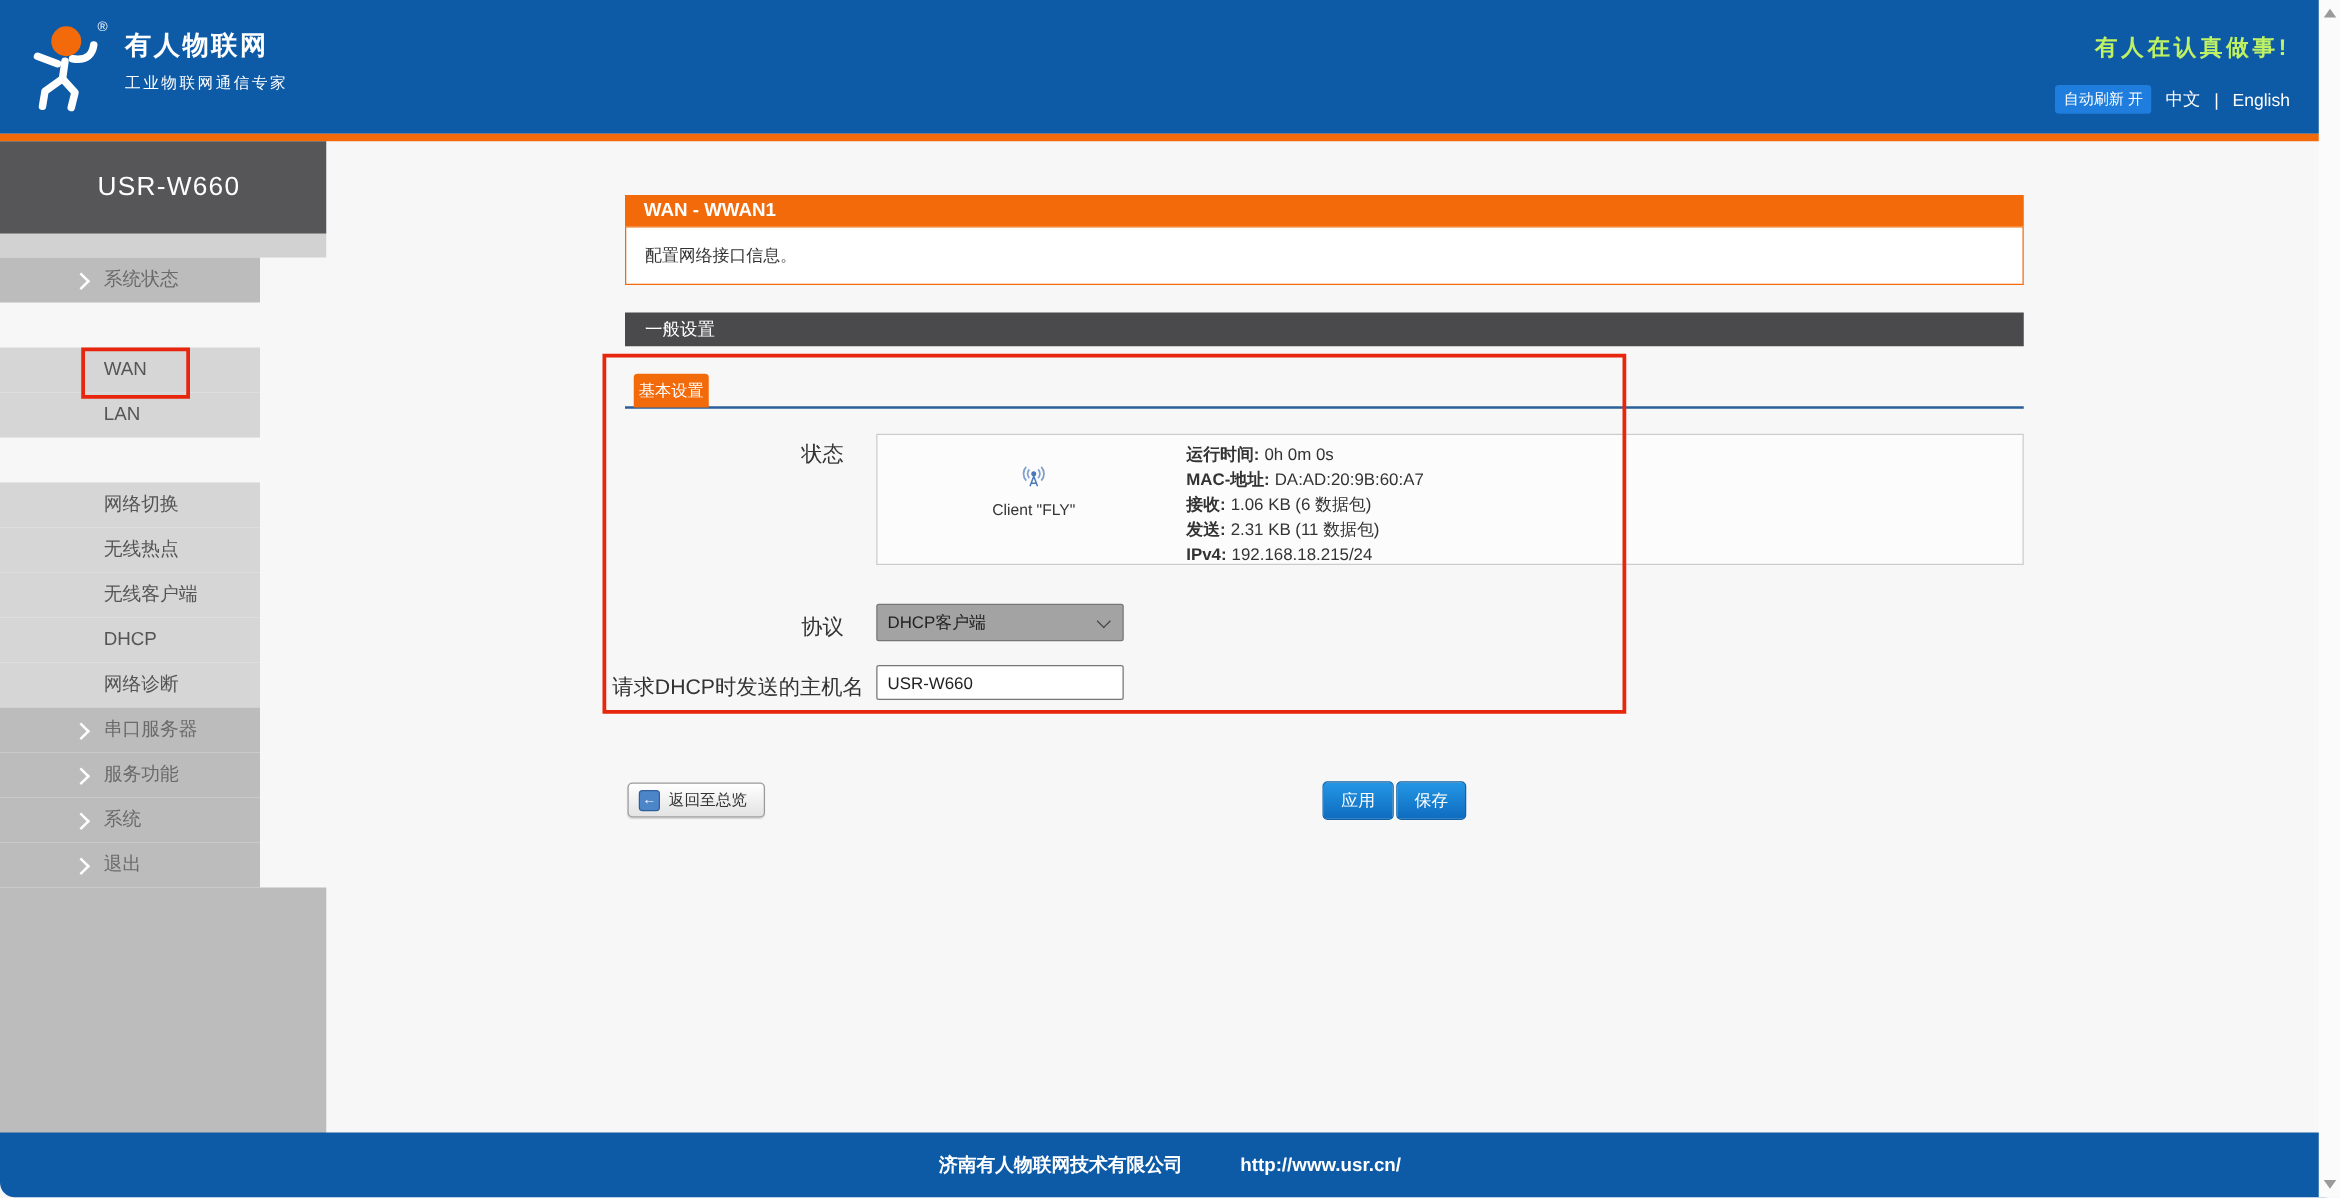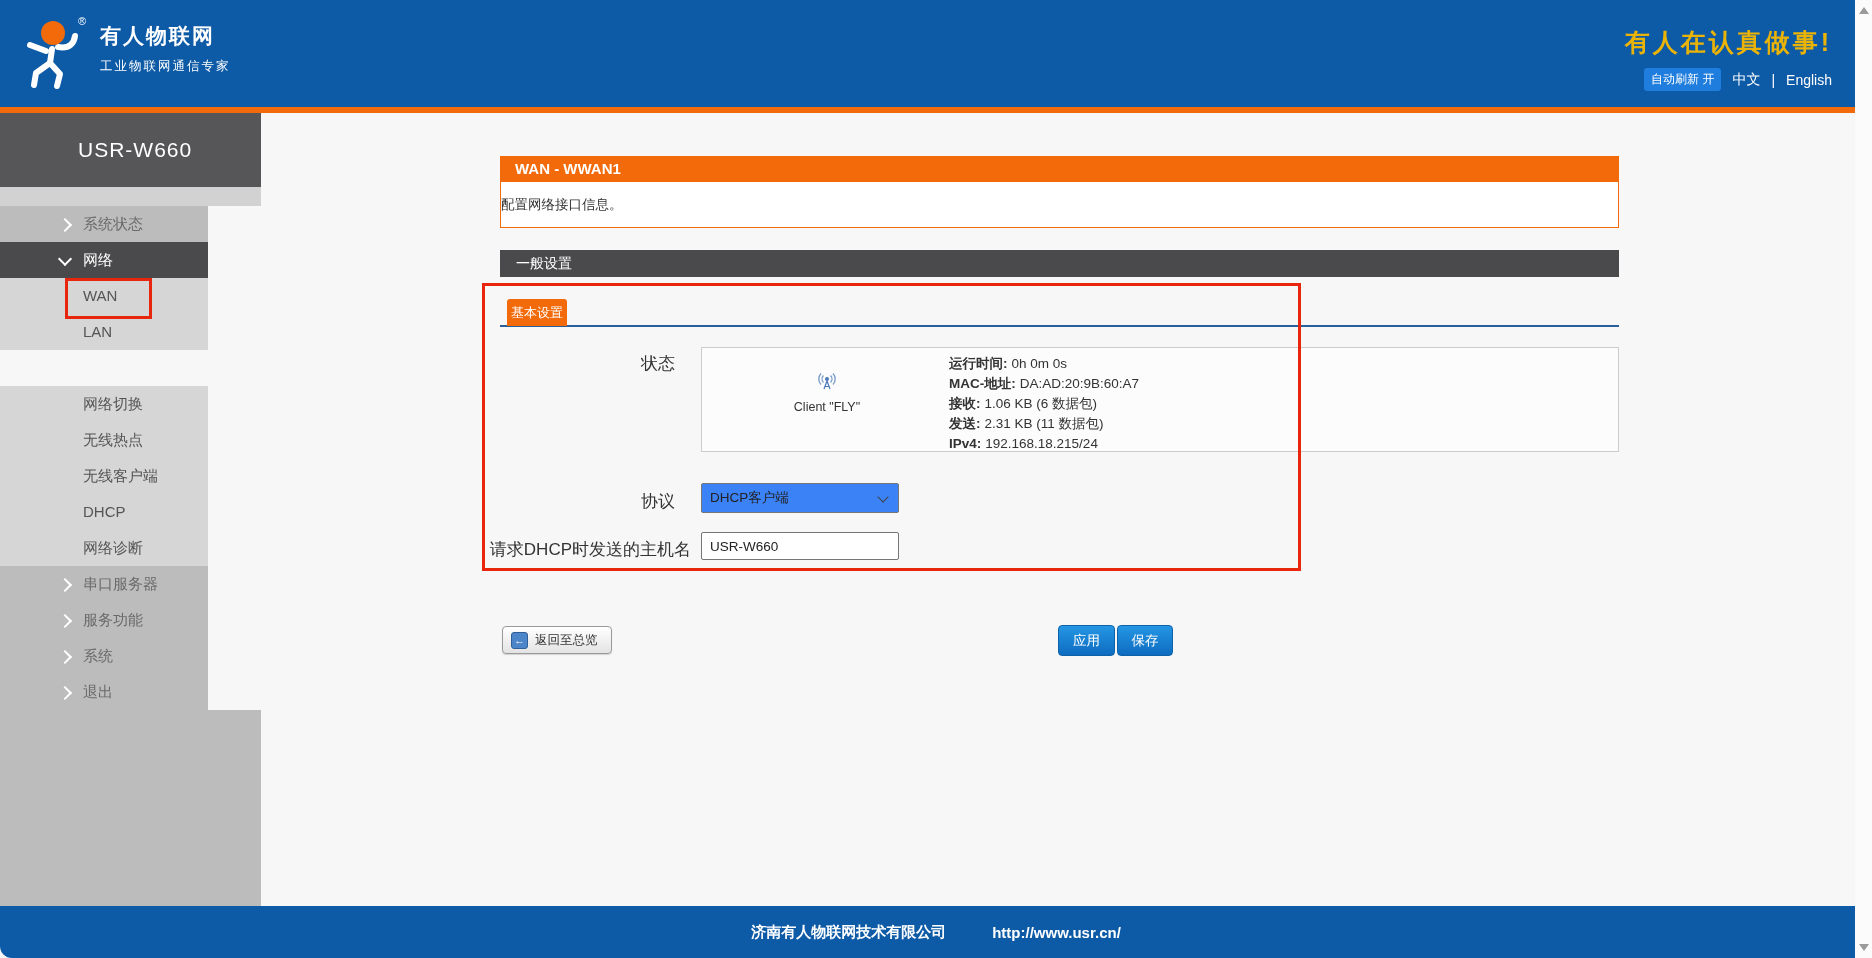--- a/index.html
+++ b/index.html
@@ -8,21 +8,21 @@
     background:#f7f7f7;
     font-family:"Liberation Sans","DejaVu Sans",sans-serif;
     -webkit-font-smoothing:antialiased;
   }
   .abs{position:absolute;}
 
   
   #header{left:0;top:0;width:1872px;height:107px;background:#0d5aa6;}
   #brand-name{left:100px;top:22px;color:#fff;font-size:21px;font-weight:bold;letter-spacing:2px;}
   #brand-sub{left:100px;top:58px;color:#fff;font-size:12.5px;letter-spacing:2px;}
-  #slogan{right:40px;top:26px;color:#eab308;font-size:25px;font-weight:600;letter-spacing:3px;}
+  #slogan{right:40px;top:26px;color:#bef264;font-size:18px;font-weight:600;letter-spacing:3px;}
   #header-controls{right:40px;top:68px;display:flex;align-items:center;gap:11px;}
   #refresh-badge{background:#1e7ddd;color:#fff;font-size:12px;padding:3px 7px;border-radius:3px;cursor:pointer;}
   .lang{color:#fff;font-size:14px;cursor:pointer;}
   .lang-sep{color:#fff;font-size:14px;}
 
   
   #orange-strip{left:0;top:107px;width:1872px;height:6px;background:#f26a0a;}
 
   
   #sidebar{left:0;top:113px;width:261px;height:795px;}
@@ -39,37 +39,37 @@
   .chev-down{left:60px;top:12px;border-top:2px solid #fff;border-right:2px solid #fff;transform:rotate(135deg);}
   #sidebar-filler{left:0;top:597px;width:261px;height:198px;background:#bcbcbc;}
   .anno{border:3px solid #e8250d;box-sizing:border-box;pointer-events:none;z-index:50;}
   #wan-anno{left:65px;top:165px;width:87px;height:41px;}
 
   
   #main{left:261px;top:113px;width:1594px;height:795px;}
   #panel-title{left:239px;top:43px;width:1119px;height:25px;background:#f26a0a;color:#fff;
     font-size:15px;font-weight:bold;line-height:25px;padding-left:15px;box-sizing:border-box;}
   #panel-desc{left:239px;top:68px;width:1119px;height:47px;background:#fff;border:1px solid #f26a0a;
-    box-sizing:border-box;color:#333;font-size:13.5px;display:flex;align-items:center;}
+    box-sizing:border-box;color:#333;font-size:13.5px;display:flex;align-items:center;padding-left:15px;}
   #section-bar{left:239px;top:137px;width:1119px;height:27px;background:#4a4a4c;color:#fff;
     font-size:14px;line-height:27px;padding-left:16px;box-sizing:border-box;}
   #form-anno{left:221px;top:170px;width:819px;height:288px;}
   #tab-basic{left:246px;top:186px;width:60px;height:27px;background:#f26a0a;color:#fff;font-size:13px;
     text-align:center;line-height:27px;border-radius:3px 3px 0 0;cursor:pointer;z-index:5;}
   #tab-underline{left:239px;top:212px;width:1119px;height:2px;background:#2a6099;}
   .form-label{color:#333;font-size:17px;text-align:right;}
   #status-label{left:239px;top:239px;width:175px;}
   #status-box{left:440px;top:234px;width:918px;height:105px;background:#fcfcfc;border:1px solid #cccccc;box-sizing:border-box;}
   #client-cell{position:absolute;left:60px;top:24px;width:130px;text-align:center;}
   #client-label{font-size:12.5px;color:#333;margin-top:6px;}
   #stats{position:absolute;left:247px;top:6px;}
   .stat-line{font-size:13.5px;color:#333;height:20px;line-height:20px;}
   .stat-line b{margin-right:4px;}
   #protocol-label{left:239px;top:377px;width:175px;}
-  #protocol-select{left:440px;top:370px;width:198px;height:30px;background:#3b82f6;border:1px solid #767676;
+  #protocol-select{left:440px;top:370px;width:198px;height:30px;background:#a3a3a3;border:1px solid #767676;
     border-radius:2px;box-sizing:border-box;font-size:13.5px;color:#222;line-height:28px;padding-left:8px;cursor:pointer;}
   #protocol-chev{position:absolute;right:11px;top:9px;width:7px;height:7px;border-right:1.8px solid #444;
     border-bottom:1.8px solid #444;transform:rotate(45deg);}
   #hostname-label{left:150px;top:425px;width:280px;}
   #hostname-input{left:440px;top:419px;width:198px;height:28px;border:1px solid #767676;border-radius:2px;
     box-sizing:border-box;font-size:13.5px;color:#222;padding:0 8px;background:#fff;
     font-family:"Liberation Sans","DejaVu Sans",sans-serif;}
   #back-button{left:241px;top:513px;height:26px;display:inline-flex;align-items:center;gap:7px;
     padding:0 13px 0 8px;background:linear-gradient(#ffffff,#e3e3e3);border:1px solid #9a9a9a;
     border-radius:4px;font-size:12.5px;color:#333;cursor:pointer;box-shadow:0 1px 1px rgba(0,0,0,.15);}
@@ -121,24 +121,20 @@
 
 <div id="sidebar" class="abs">
   <div id="device-block" class="abs">
     <div id="device-name" class="abs">USR-W660</div>
   </div>
   <div id="sidebar-gap" class="abs"></div>
 
   <div class="abs nav-item nav-top" style="top:93px">
     <span class="chev chev-right"></span>
     <span class="nav-label">系统状态</span>
-  </div>
-  <div class="abs nav-item nav-expanded" style="top:129px">
-    <span class="chev chev-down"></span>
-    <span class="nav-label">网络</span>
   </div>
   <div class="abs nav-item nav-sub" style="top:201px">
     <span class="nav-label">LAN</span>
   </div>
   <div class="abs nav-item nav-sub" style="top:165px">
     <span class="nav-label">WAN</span>
   </div>
   <div class="abs nav-item nav-sub" style="top:273px">
     <span class="nav-label">网络切换</span>
   </div>

